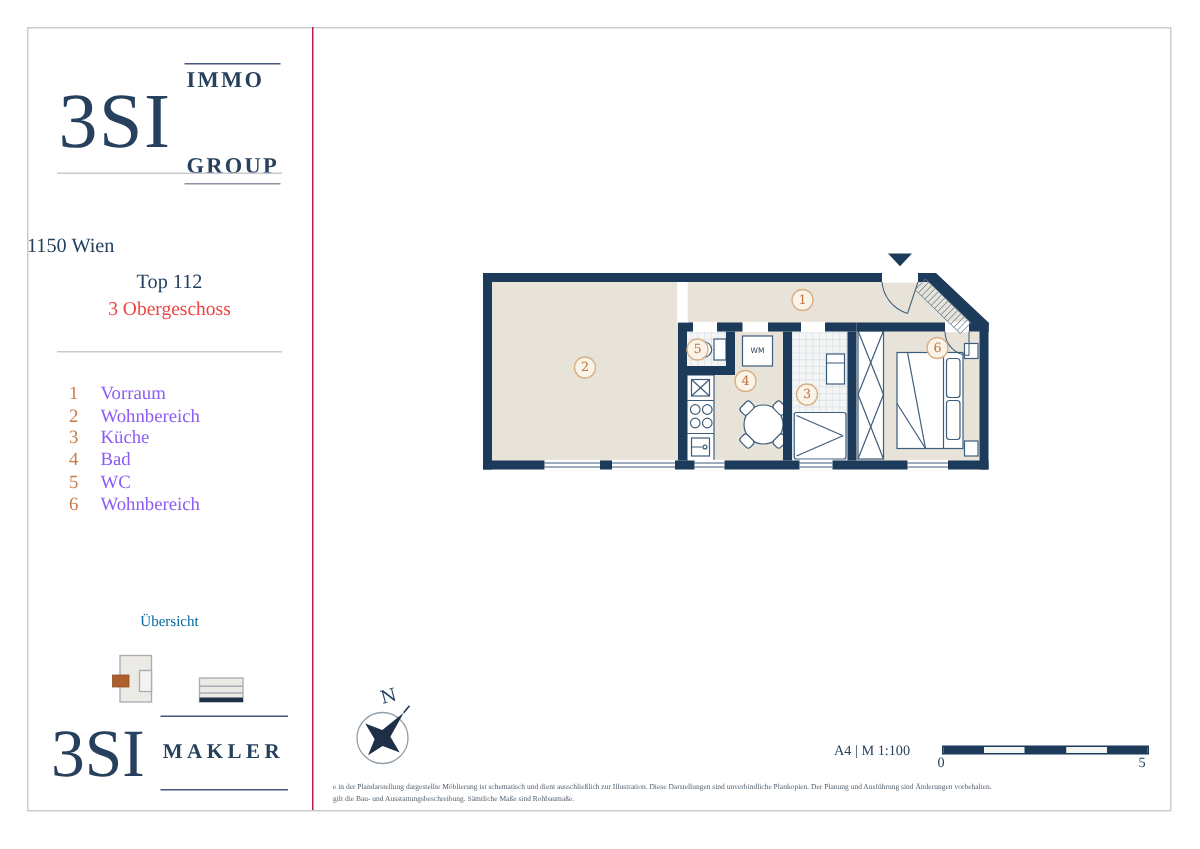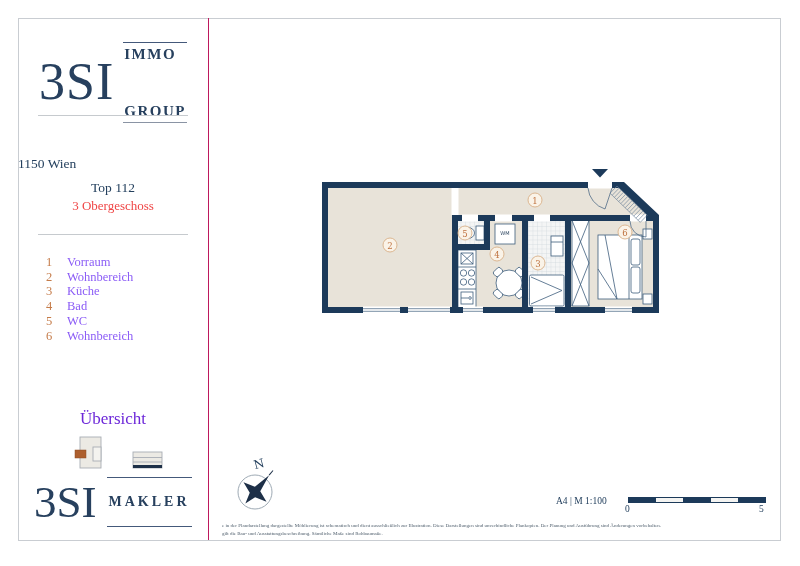--- a/index.html
+++ b/index.html
@@ -19,21 +19,21 @@
   .street{position:absolute;top:112px;width:100%;text-align:center;font-size:17.5px;}
   .city{position:absolute;top:138px;width:100%;text-align:left;font-size:13.5px;}
   .unit{position:absolute;top:162px;width:100%;text-align:center;font-size:13.5px;}
   .floor{position:absolute;top:180px;width:100%;text-align:center;font-size:13px;color:#ef4444;}
   .area-row{position:absolute;top:193px;left:26px;right:18px;display:flex;justify-content:space-between;
     font-weight:bold;font-size:13px;}
   .legend{position:absolute;top:237px;left:28px;font-size:12.5px;}
   .legend-row{display:flex;line-height:14.7px;}
   .legend-num{width:21px;color:#c57c4a;}
   .legend-label{color:#8b5cf6;}
-  .overview-title{position:absolute;top:391px;width:100%;text-align:center;font-size:17px;color:#6d28d9;}
+  .overview-title{position:absolute;top:391px;width:100%;text-align:center;font-size:10px;color:#0369a1;}
   .overview-svg{position:absolute;top:410px;left:0;}
   .logo-bottom{position:absolute;top:459px;left:16px;display:flex;align-items:center;gap:10px;}
   .logo-3si-b{font-size:45px;line-height:.9;color:#27405e;}
   .makler{font-size:14px;font-weight:600;letter-spacing:3px;color:#27405e;padding:16px 2px;
     border-top:1.5px solid #44597a;border-bottom:1.5px solid #44597a;}
   
   .plan-svg{position:absolute;left:312px;top:163px;}
   .compass-svg{position:absolute;left:226px;top:455px;}
   .scale-label{position:absolute;left:556px;top:496px;font-size:9.5px;}
   .scalebar{position:absolute;left:628px;top:497px;width:136px;height:4px;display:flex;border:1px solid #1c3a5a;}

